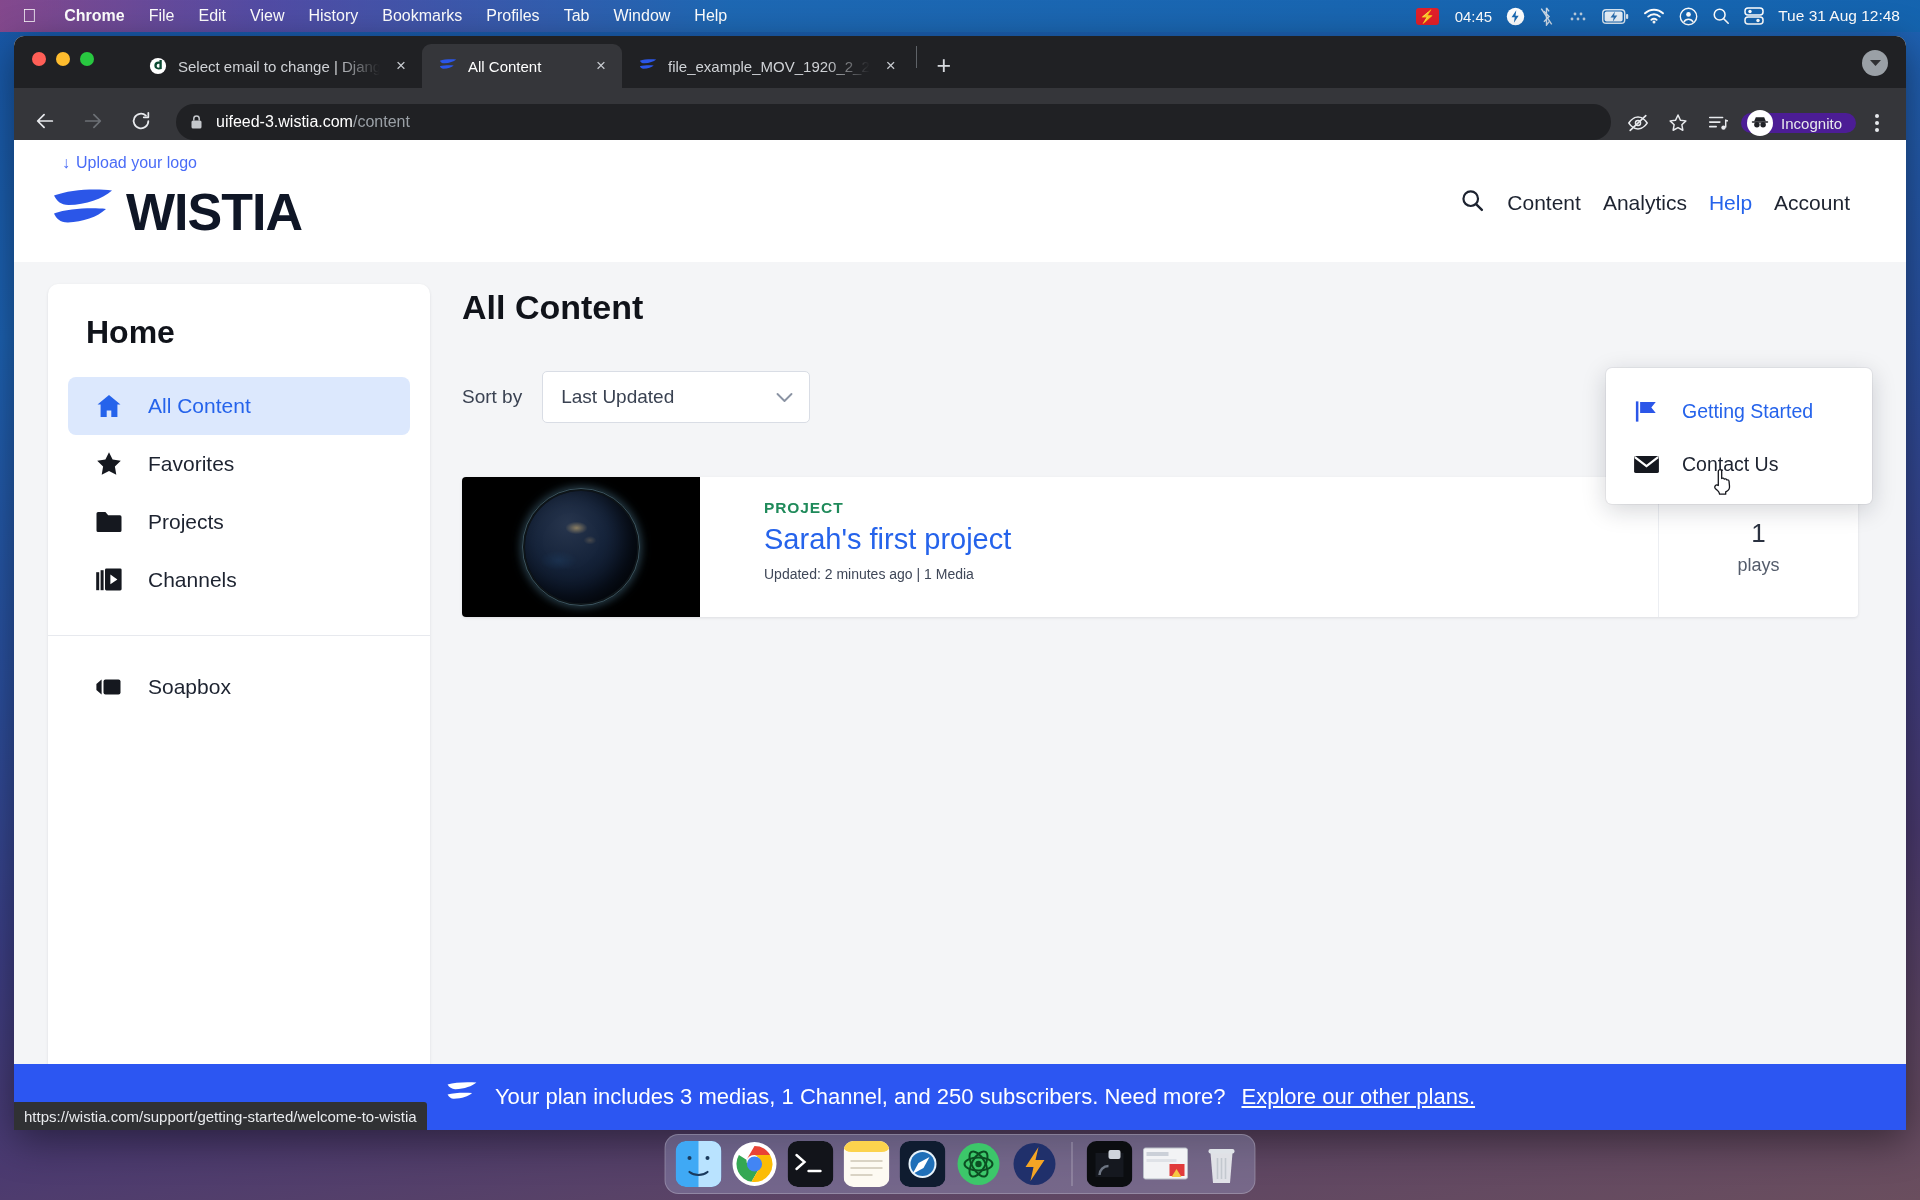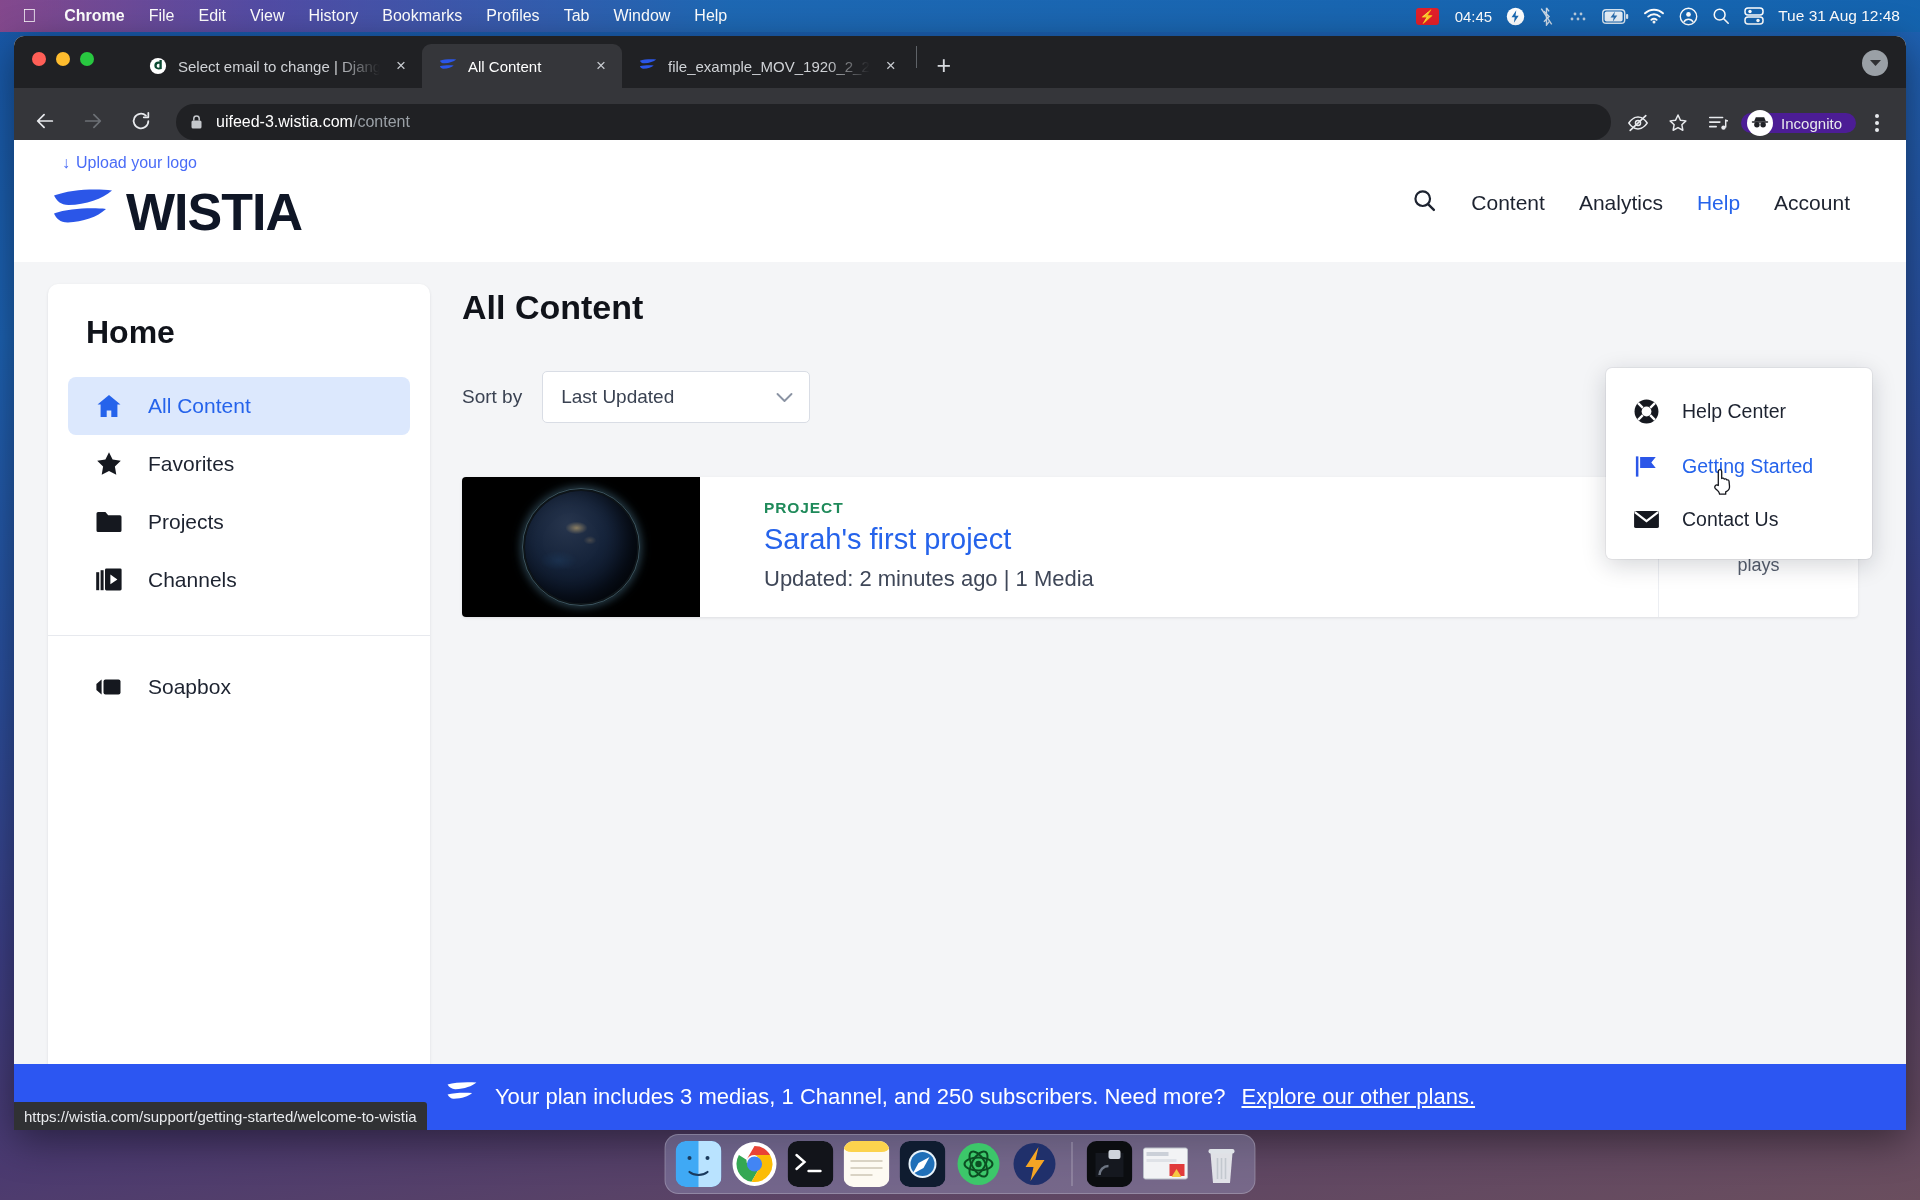--- a/index.html
+++ b/index.html
@@ -100,21 +100,21 @@
   .page { position: relative; height: 990px; background: #fff; overflow: hidden; }
 
   .site-header { position: relative; height: 122px; background: #fff; }
   .upload-logo {
     position: absolute; left: 48px; top: 14px; color: #4a6cf7; font-size: 16px;
     display: flex; align-items: center; gap: 6px;
   }
   .logo-wrap { position: absolute; left: 38px; top: 42px; display: flex; align-items: center; gap: 12px; }
   .logo-text { font-size: 52px; font-weight: bold; letter-spacing: -1px; color: #0f1626; }
 
-  .topnav { position: absolute; right: 56px; top: 48px; display: flex; align-items: center; gap: 34px; }
+  .topnav { position: absolute; right: 56px; top: 48px; display: flex; align-items: center; gap: 22px; }
   .topnav a { font-size: 21px; color: #1d2330; text-decoration: none; }
   .topnav a.active { color: #2563eb; }
 
   .help-menu {
     position: absolute; left: 1592px; top: 228px; width: 266px;
     background: #fff; border-radius: 6px;
     box-shadow: 0 6px 24px rgba(16,24,40,.18), 0 0 0 1px rgba(16,24,40,.05);
     padding: 16px 0 14px 0; z-index: 40;
   }
   .help-item { display: flex; align-items: center; gap: 22px; padding: 14px 0 14px 26px; font-size: 19.5px; color: #1d2330; }
@@ -172,21 +172,21 @@
   }
   .globe-rim {
     position: absolute; left: 50%; top: 50%; transform: translate(-50%,-50%);
     width: 118px; height: 118px; border-radius: 50%;
     border: 1px solid rgba(150,205,230,.35);
     box-shadow: 0 0 10px rgba(120,190,225,.30);
   }
   .card-body { flex: 1 1 auto; padding: 22px 0 0 64px; }
   .kicker { font-size: 15.5px; font-weight: bold; letter-spacing: .9px; color: #1f8a5a; }
   .card-title { font-size: 29px; color: #2563eb; margin: 6px 0 10px 0; }
-  .card-meta { font-size: 22px; color: #3f4758; }
+  .card-meta { font-size: 14px; color: #3f4758; }
   .plays { width: 200px; flex: 0 0 200px; border-left: 1px solid #eceef2; display: flex; flex-direction: column; align-items: center; justify-content: center; gap: 6px; }
   .plays .num { font-size: 26px; color: #2b3241; }
   .plays .lbl { font-size: 18px; color: #545c6b; }
 
   .plan-banner {
     position: absolute; left: 0; bottom: 0; width: 100%; height: 66px;
     background: #2c56f2; color: #fff; display: flex; align-items: center; justify-content: center; gap: 16px;
     font-size: 22px; z-index: 20;
   }
   .plan-banner a { color: #fff; text-decoration: underline; }
@@ -448,32 +448,20 @@
             </svg>
         </a>
         <a href="#">Content</a>
         <a href="#">Analytics</a>
         <a href="#" class="active">Help</a>
         <a href="#">Account</a>
       </div>
     </div>
 
     <div class="help-menu">
-      <div class="help-item">
-        <span class="hi-ico">
-          <svg width="27" height="27" viewBox="0 0 28 28">
-              <circle cx="14" cy="14" r="12.4" fill="#15181f"></circle>
-              <circle cx="14" cy="14" r="5.1" fill="#fff"></circle>
-              <g stroke="#fff" stroke-width="2.4">
-                <path d="M5.3 5.3l4.9 4.9M22.7 5.3l-4.9 4.9M5.3 22.7l4.9-4.9M22.7 22.7l-4.9-4.9"></path>
-              </g>
-            </svg>
-        </span>
-        <span>Help Center</span>
-      </div>
       <div class="help-item hover">
         <span class="hi-ico">
           <svg width="27" height="27" viewBox="0 0 28 28">
               <rect x="3" y="3.5" width="2.6" height="21" fill="#2b56e8"></rect>
               <path d="M7.4 4.2h16.2l-4.6 5.6 4.6 5.7H7.4z" fill="#2b56e8"></path>
             </svg>
         </span>
         <span>Getting Started</span>
       </div>
       <div class="help-item">

